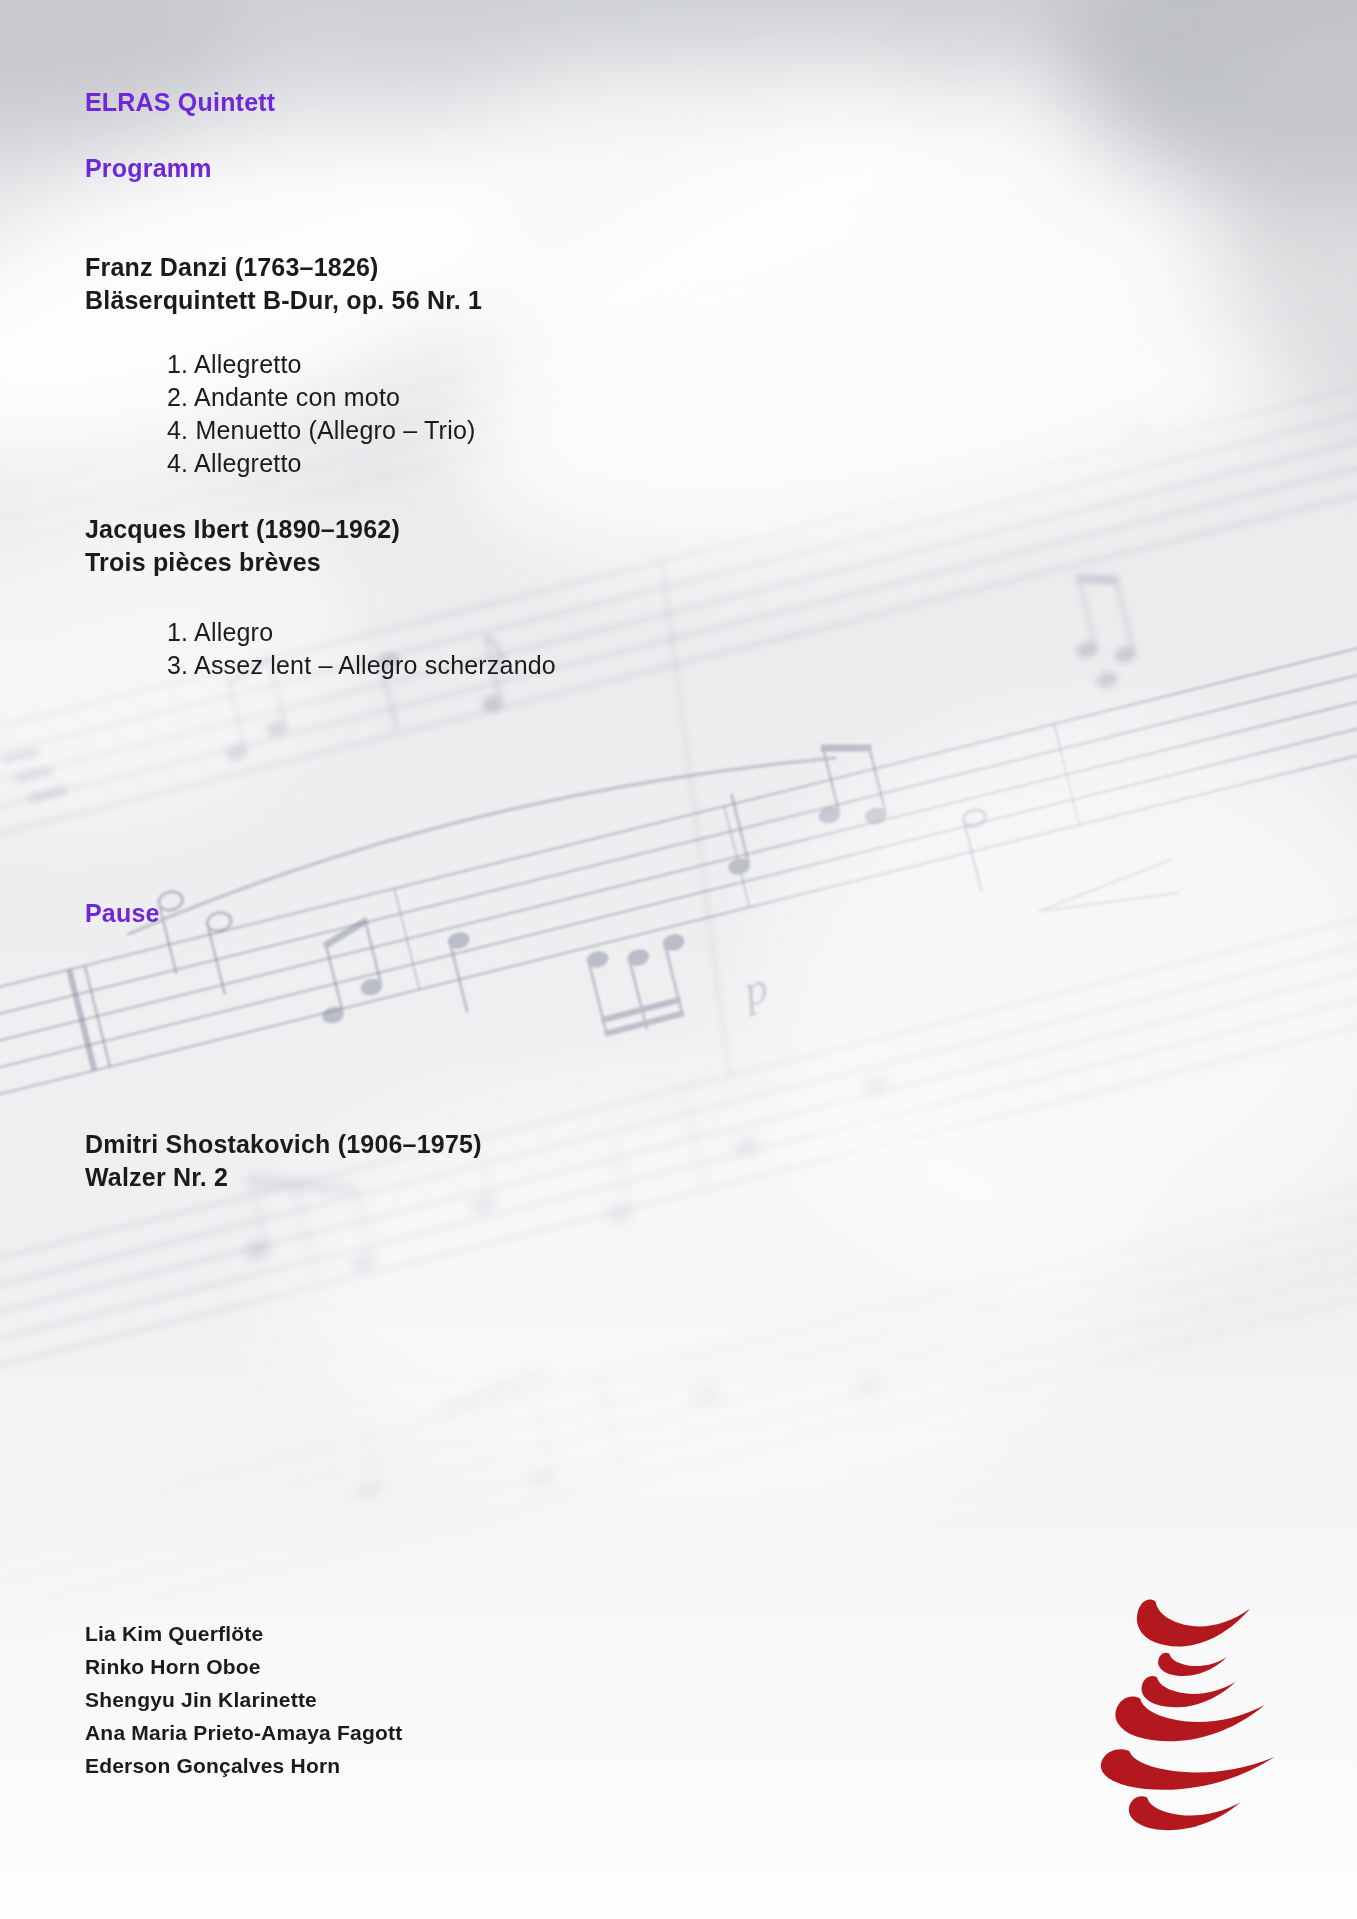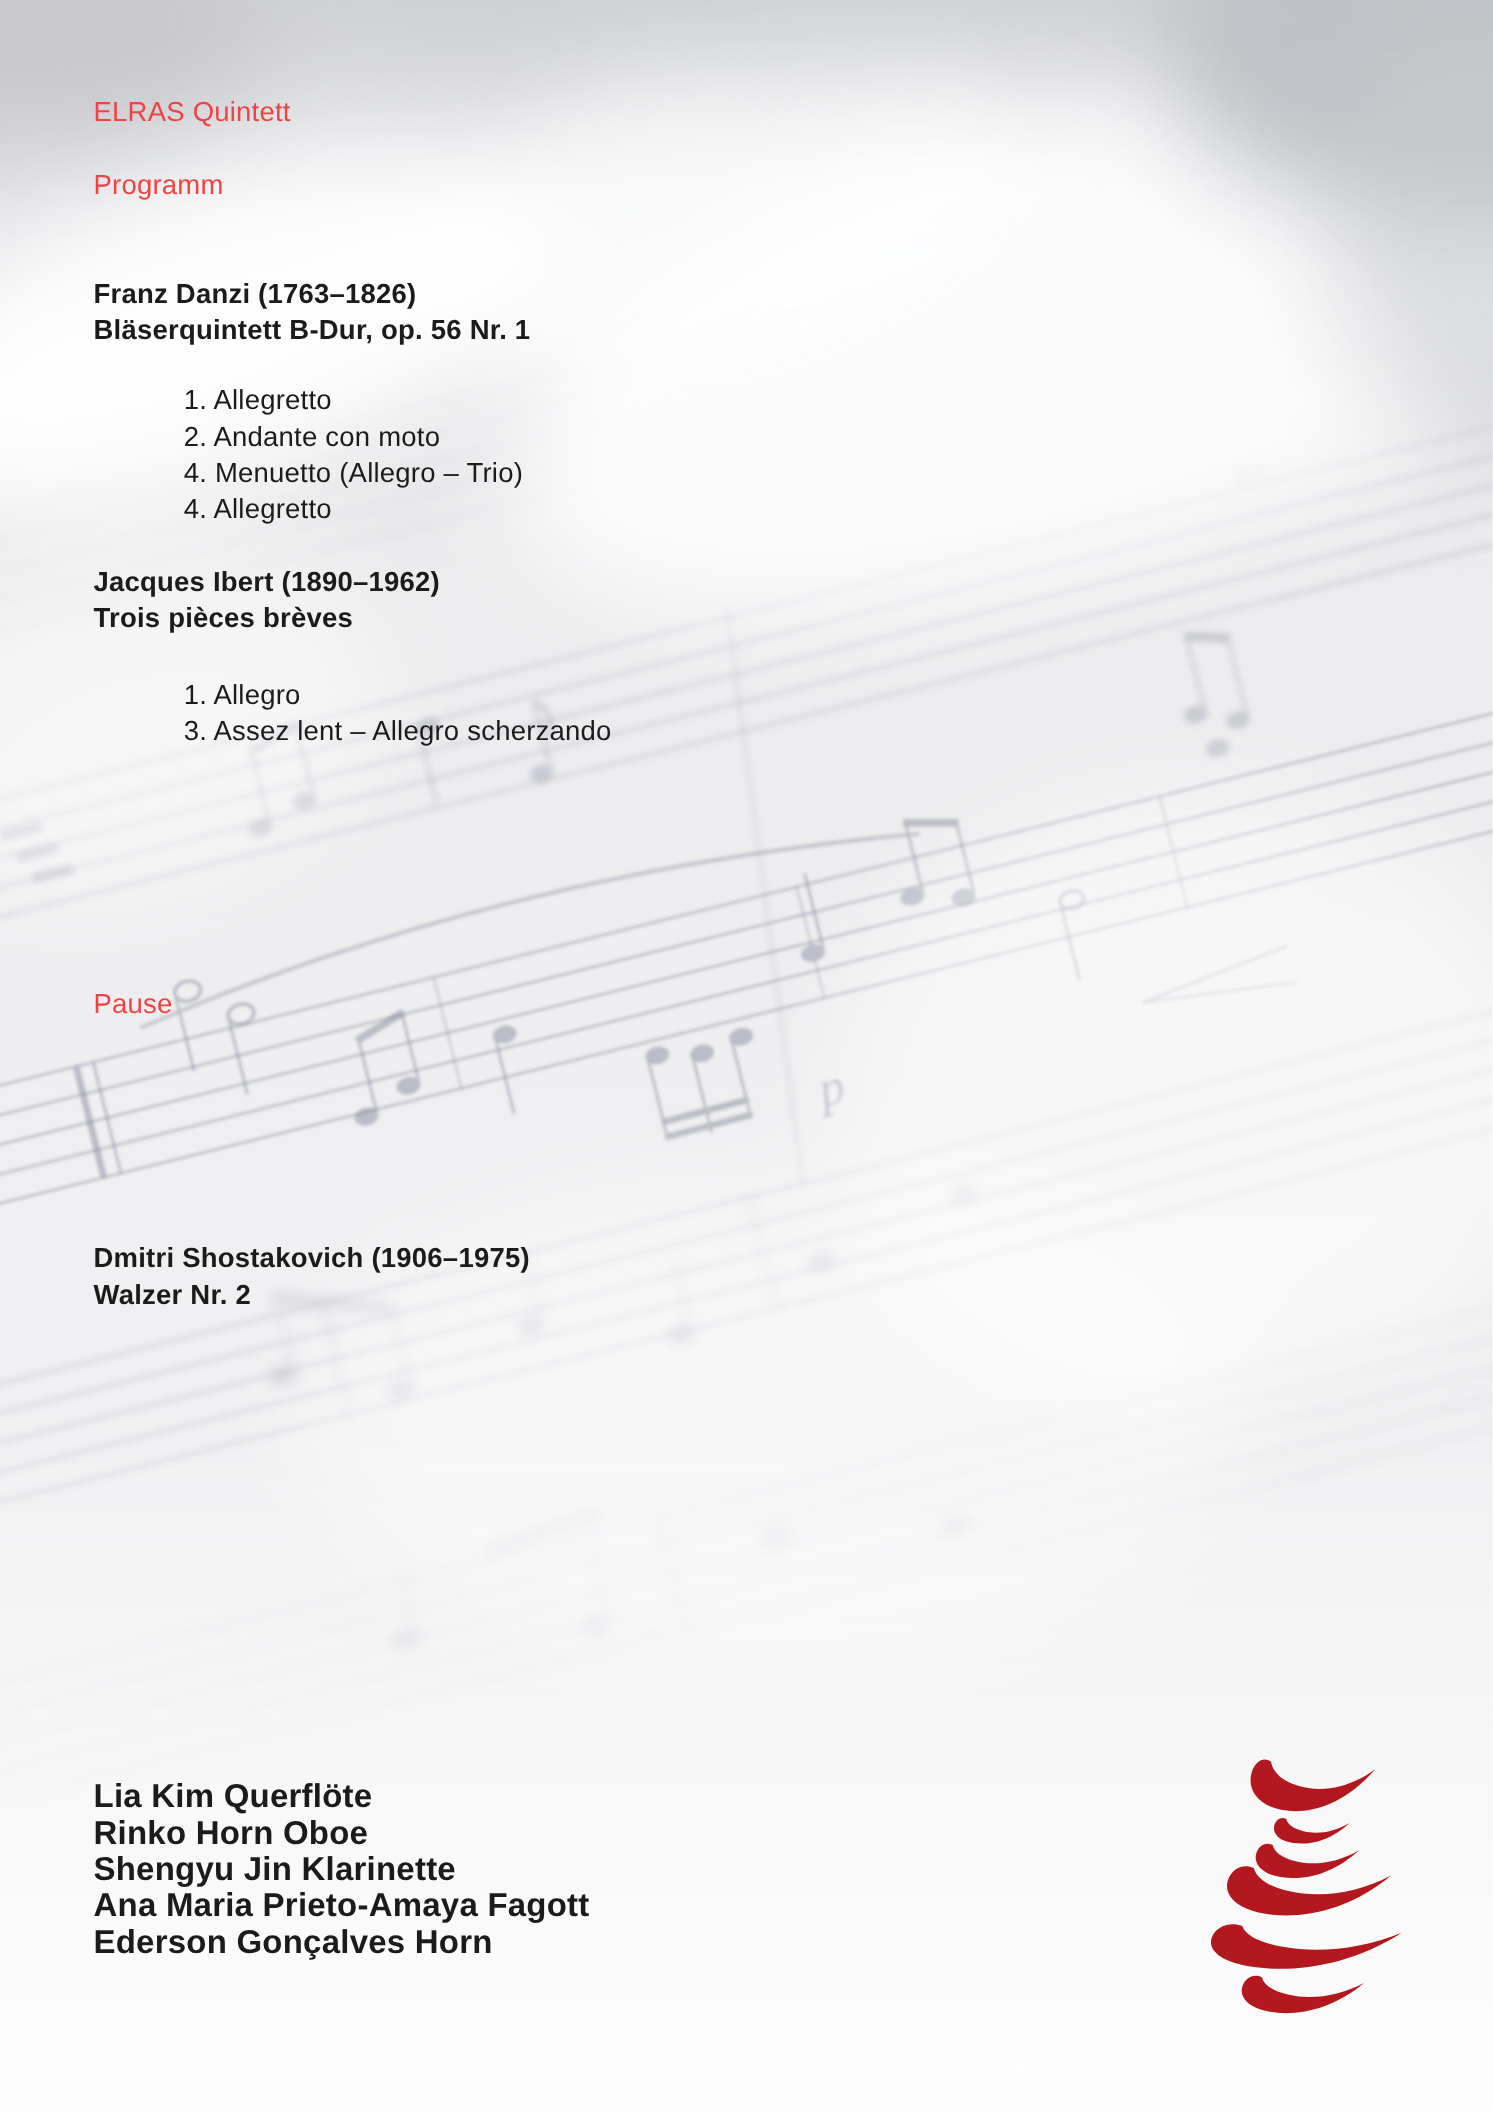--- a/index.html
+++ b/index.html
@@ -8,31 +8,31 @@
     width:1357px;height:1919px;
     overflow:hidden;
     font-family:"Liberation Sans", sans-serif;
     color:#1b1b1b;
   }
   .bg{position:absolute;inset:0;z-index:0;}
   .content{position:absolute;inset:0;z-index:2;}
   .line{
     position:absolute;left:85px;
     font-size:25px;line-height:33px;
-    font-weight:400;color:#ef4444;
+    font-weight:700;color:#6d28d9;
     letter-spacing:0.2px;white-space:nowrap;
   }
   .work{position:absolute;left:85px;font-size:25px;line-height:33px;font-weight:700;white-space:nowrap;letter-spacing:0.2px;}
   .movements{
     position:absolute;left:167px;
     font-size:25px;line-height:33px;font-weight:400;
     letter-spacing:0.2px;white-space:nowrap;
   }
   .movements div{height:33px;}
-  .performers{position:absolute;left:85px;font-size:30px;line-height:33px;font-weight:700;letter-spacing:0.2px;white-space:nowrap;}
+  .performers{position:absolute;left:85px;font-size:21px;line-height:33px;font-weight:700;letter-spacing:0.2px;white-space:nowrap;}
   .performers .row{height:33px;}
   .logo{position:absolute;left:1085px;top:1590px;width:200px;height:260px;z-index:3;}
 </style>
 </head>
 <body>
 
 <div class="page">
 
   <svg class="bg" width="1357" height="1919" viewBox="0 0 1357 1919" aria-hidden="true">
     <defs>

